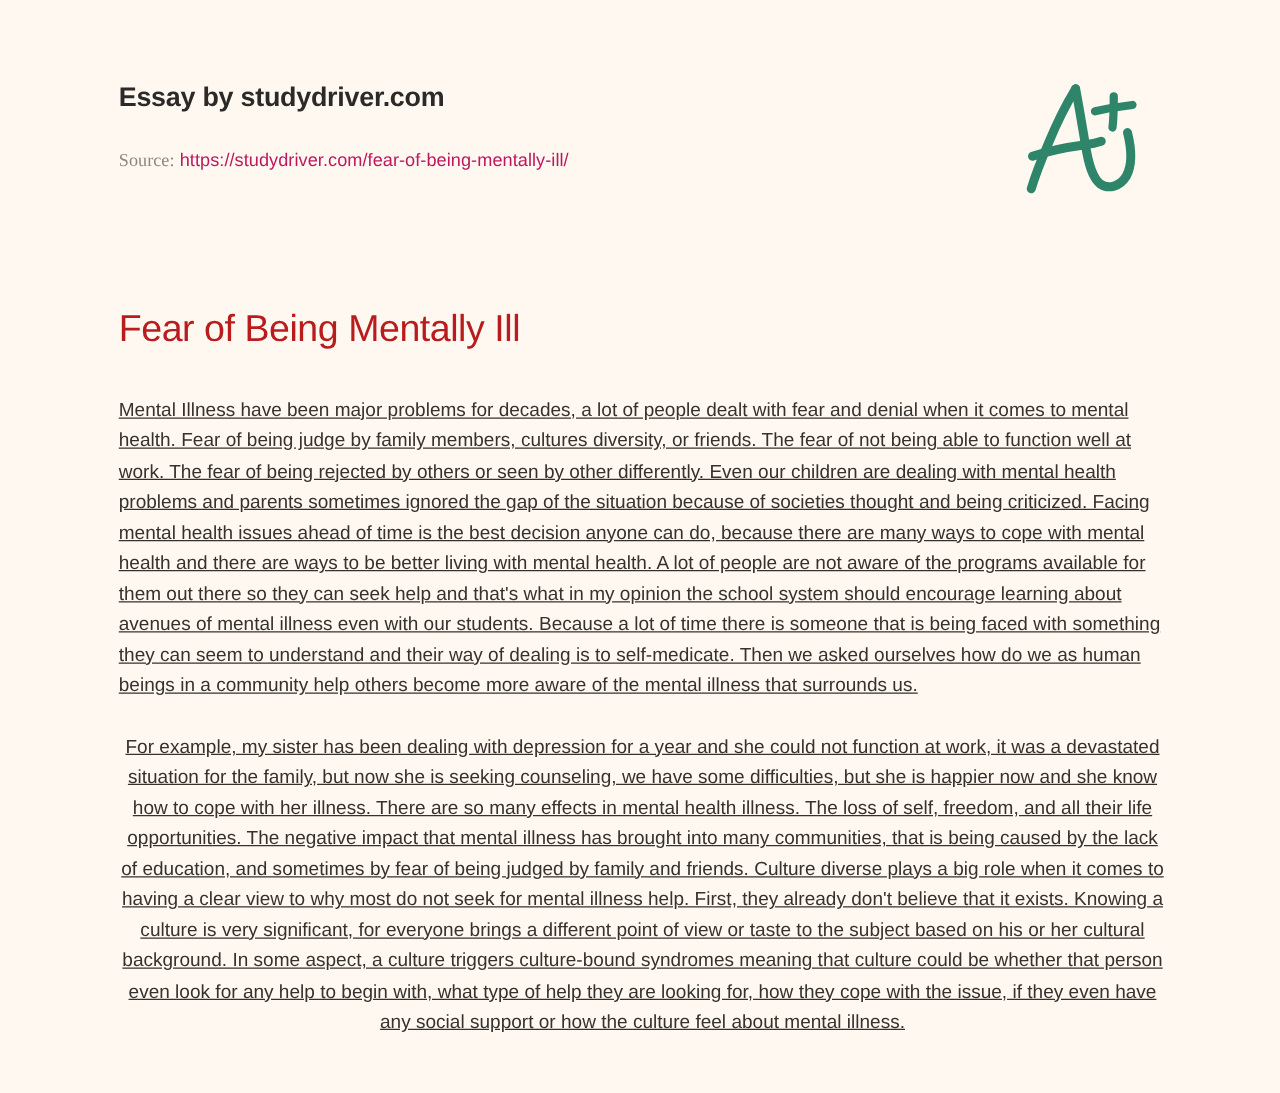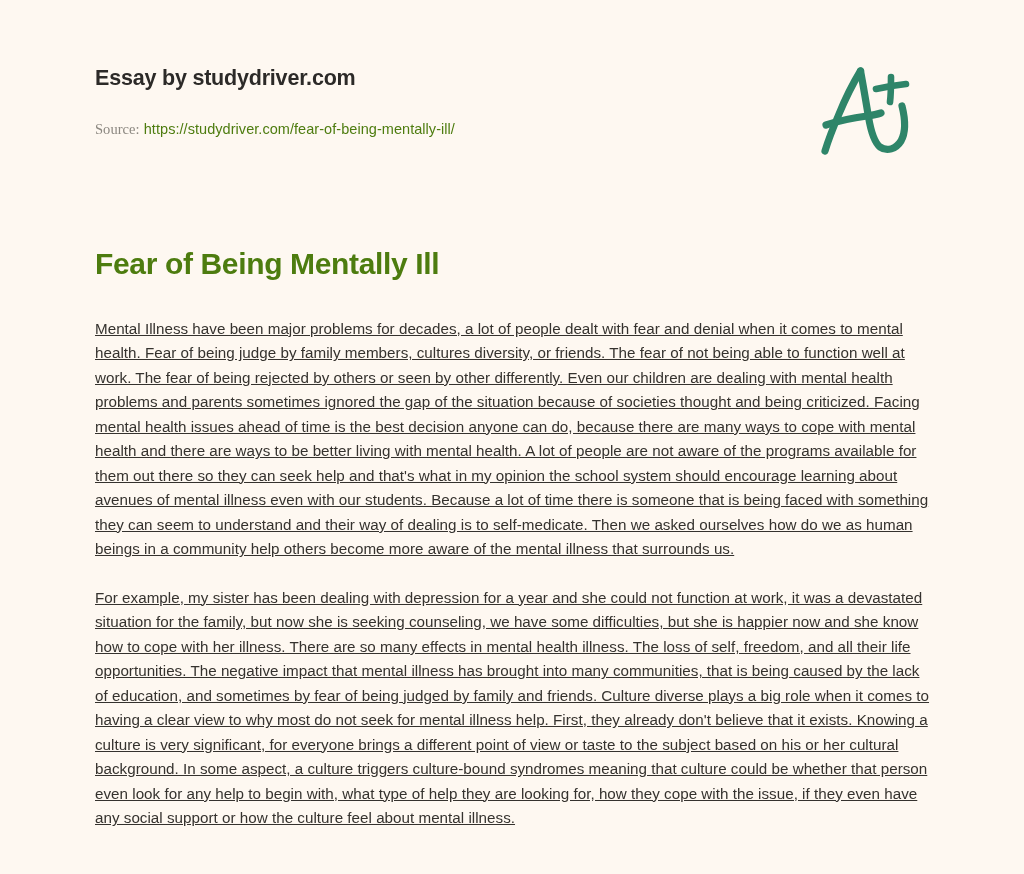--- a/index.html
+++ b/index.html
@@ -51,21 +51,21 @@
     font-size: 14.5px;
     color: #8C8881;
     white-space: nowrap;
     letter-spacing: 0.05px;
   }
   .source-label {
     color: #8C8881;
     font-family: Liberation Serif, serif;
   }
   .source-url {
-    color: #4d7c0f;
+    color: #be185d;
     text-decoration: none;
     margin-top: 35px;
   }
 
   
   .logo {
     position: absolute;
     left: 808px;
     top: 58px;
     width: 118px;
@@ -80,41 +80,42 @@
   
   .article {
     position: absolute;
     left: 95px;
     top: 246px;
     width: 838px;
   }
 
   .article-title {
     font-size: 30px;
-    font-weight: bold;
-    color: #4d7c0f;
+    font-weight: normal;
+    color: #b91c1c;
     letter-spacing: -0.35px;
     line-height: 1.22;
     margin: 0 0 34px 0;
   }
 
   .article-body {
     font-size: 15.2px;
     line-height: 24.5px;
     color: #35322E;
     letter-spacing: 0.02px;
     text-decoration: underline;
   }
 
   .article-body p {
     margin: 0 0 24px 0;
     text-align: left;
   }
   .article-body p:last-child {
     margin-bottom: 0;
+    text-align: center;
   }
 </style>
 </head>
 <body>
 
 <div class="page">
 
   <div class="header">
 
     <div class="byline">Essay by studydriver.com</div>

